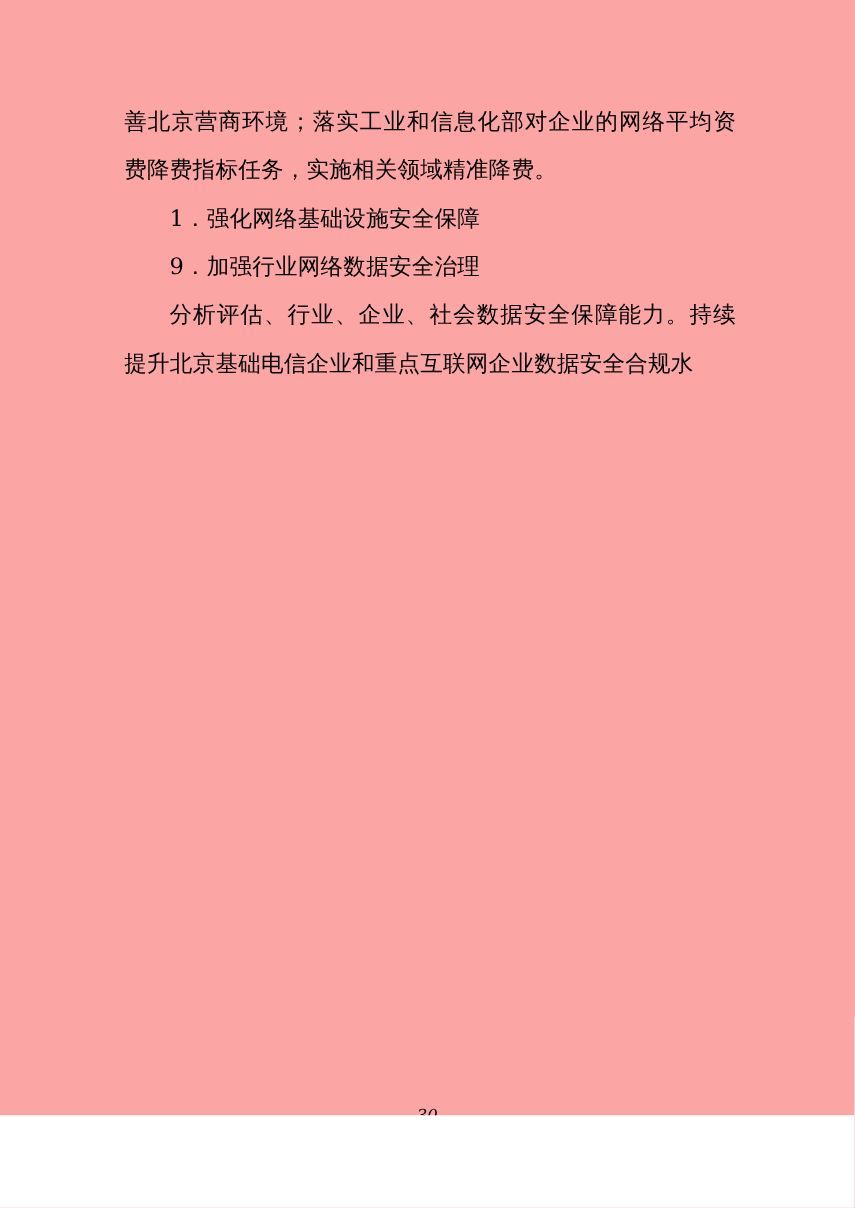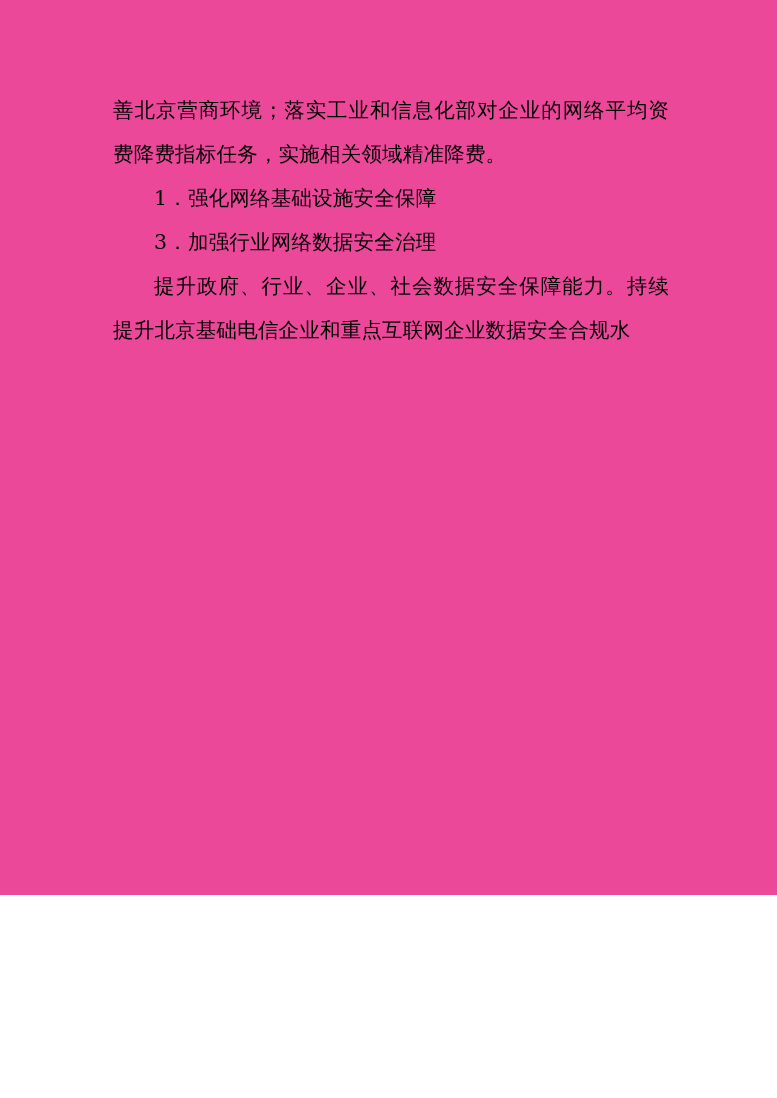--- a/index.html
+++ b/index.html
@@ -3,22 +3,22 @@
 <meta charset="utf-8">
 <style>
   html, body {
     margin: 0;
     padding: 0;
     background: #ffffff;
   }
   .page {
     position: relative;
     width: 777px;
-    height: 895px;
-    background: #ec4899;
+    height: 1014px;
+    background: #fca5a5;
     margin: 0 auto;
     overflow: hidden;
     font-family: "DejaVu Serif", "Liberation Serif", serif;
     color: #000000;
   }
   .content {
     position: absolute;
     left: 113px;
     top: 88px;
     width: 556px;
@@ -67,20 +67,20 @@
 <div class="page">
   <div class="content">
 
     <p class="body-par">善北京营商环境；落实工业和信息化部对企业的网络平均资费降费指标任务，实施相关领域精准降费。</p>
 
 
 
     <p class="heading-bold">1．强化网络基础设施安全保障</p>
 
 
-    <p class="heading-bold">3．加强行业网络数据安全治理</p>
+    <p class="heading-bold">9．加强行业网络数据安全治理</p>
 
-    <p class="body-par indent">提升政府、行业、企业、社会数据安全保障能力。持续提升北京基础电信企业和重点互联网企业数据安全合规水</p>
+    <p class="body-par indent">分析评估、行业、企业、社会数据安全保障能力。持续提升北京基础电信企业和重点互联网企业数据安全合规水</p>
 
   </div>
 
   <div class="page-number">30</div>
 </div>
 
 </body></html>

